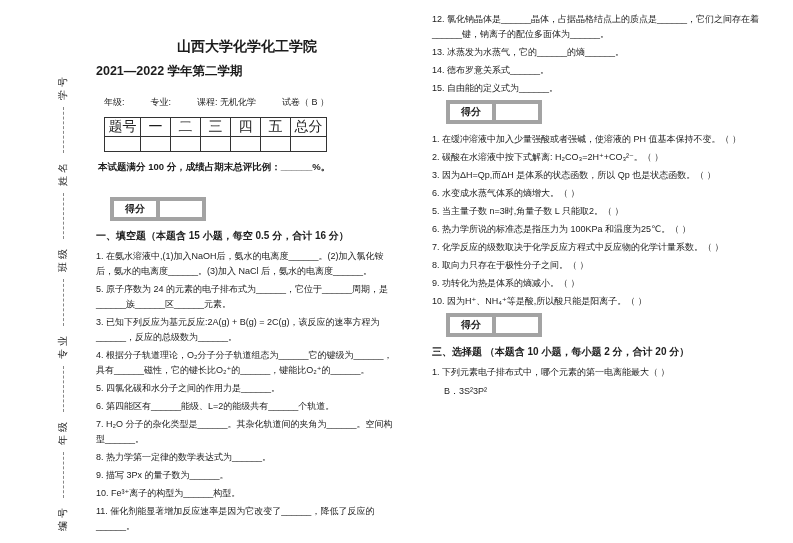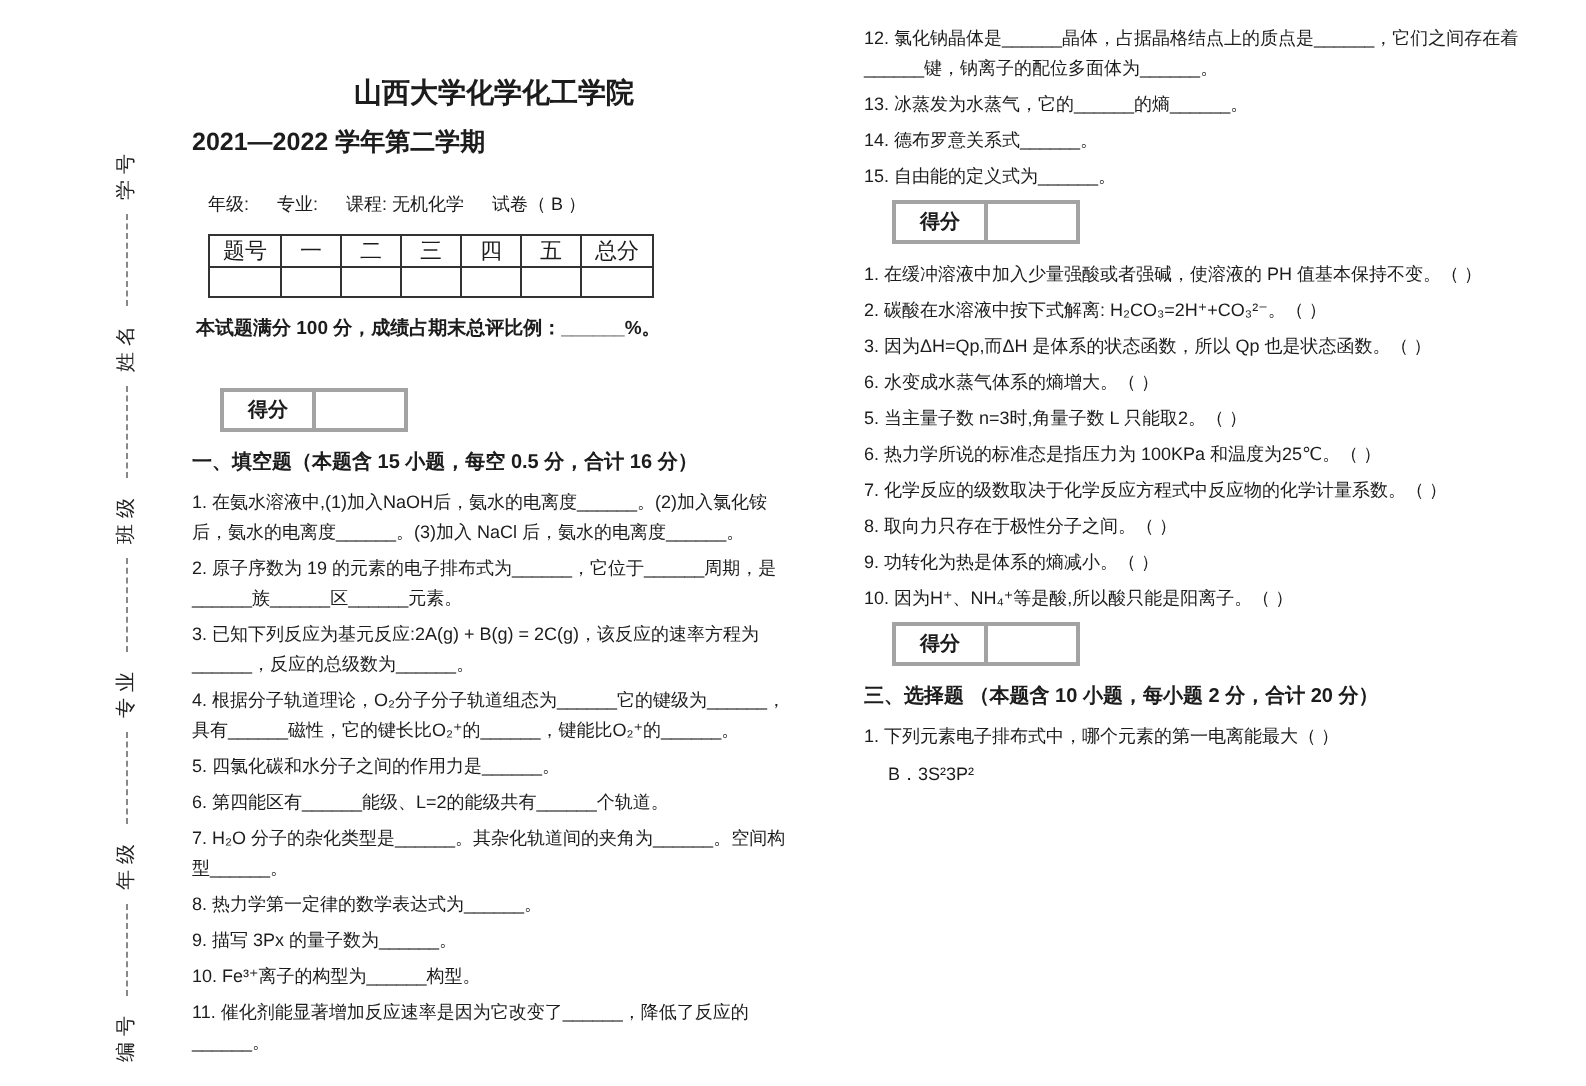--- a/index.html
+++ b/index.html
@@ -25,31 +25,31 @@
   .rail-label span {
     transform: rotate(-90deg);
     white-space: nowrap; font-size: 10px; letter-spacing: 3px; color:#222;
   }
   .rail-dash { flex: 1 1 auto; width: 0; border-left: 1px dashed #888; margin: 3px 0; }
   
   .col-left  { position: absolute; left: 96px;  top: 38px; width: 302px; }
   .col-right { position: absolute; left: 432px; top: 12px; width: 342px; }
   .title  { text-align: center; font-weight: bold; font-size: 14px; margin-bottom: 7px; }
   .term   { text-align: left; font-weight: bold; font-size: 12.5px; margin-bottom: 16px; }
-  .meta   { display: flex; gap: 14px; font-size: 9px; margin: 0 0 8px 8px; }
+  .meta   { display: flex; gap: 26px; font-size: 9px; margin: 0 0 8px 8px; }
   table.grid { border-collapse: collapse; margin-left: 8px; }
   table.grid td {
-    border: 1px solid #333; text-align: center; font-size: 11px;
+    border: 1px solid #333; text-align: center; font-size: 14px;
     height: 15px; min-width: 30px; padding: 0 2px;
   }
   table.grid td.first { min-width: 36px; }
   .note { font-size: 9.5px; font-weight: bold; margin: 9px 0 23px 2px; }
   table.score { border-collapse: collapse; margin: 4px 0 8px 14px; }
   table.score td {
-    border: 2px solid #a3a3a3; width: 46px; height: 20px;
+    border: 4px solid #a3a3a3; width: 46px; height: 20px;
     text-align: center; font-size: 10px;
   }
   table.score td.lbl { font-weight: bold; }
   .sec-title { font-size: 10px; font-weight: bold; margin: 8px 0 6px 0; }
   .q { font-size: 9px; line-height: 15px; margin-bottom: 3px; }
   .opt { font-size: 9px; line-height: 15px; margin: 4px 0 4px 12px; }
 </style>
 </head>
 <body>
 
@@ -122,21 +122,21 @@
           <tr>
         <td class="lbl">得分</td>
         <td></td>
       </tr>
     </tbody>
       </table>
 
     <div class="sec-title">一、填空题（本题含 15 小题，每空 0.5 分，合计 16 分）</div>
 
     <div class="q">1. 在氨水溶液中,(1)加入NaOH后，氨水的电离度______。(2)加入氯化铵后，氨水的电离度______。(3)加入 NaCl 后，氨水的电离度______。</div>
-    <div class="q">2. 原子序数为 19 的元素的电子排布式为______，它位于______周期，是______族______区______元素。</div>
+    <div class="q">5. 原子序数为 24 的元素的电子排布式为______，它位于______周期，是______族______区______元素。</div>
     <div class="q">3. 已知下列反应为基元反应:2A(g) + B(g) = 2C(g)，该反应的速率方程为______，反应的总级数为______。</div>
     <div class="q">4. 根据分子轨道理论，O₂分子分子轨道组态为______它的键级为______，具有______磁性，它的键长比O₂⁺的______，键能比O₂⁺的______。</div>
     <div class="q">5. 四氯化碳和水分子之间的作用力是______。</div>
     <div class="q">6. 第四能区有______能级、L=2的能级共有______个轨道。</div>
     <div class="q">7. H₂O 分子的杂化类型是______。其杂化轨道间的夹角为______。空间构型______。</div>
     <div class="q">8. 热力学第一定律的数学表达式为______。</div>
     <div class="q">9. 描写 3Px 的量子数为______。</div>
     <div class="q">10. Fe³⁺离子的构型为______构型。</div>
     <div class="q">11. 催化剂能显著增加反应速率是因为它改变了______，降低了反应的______。</div>
   </div>

